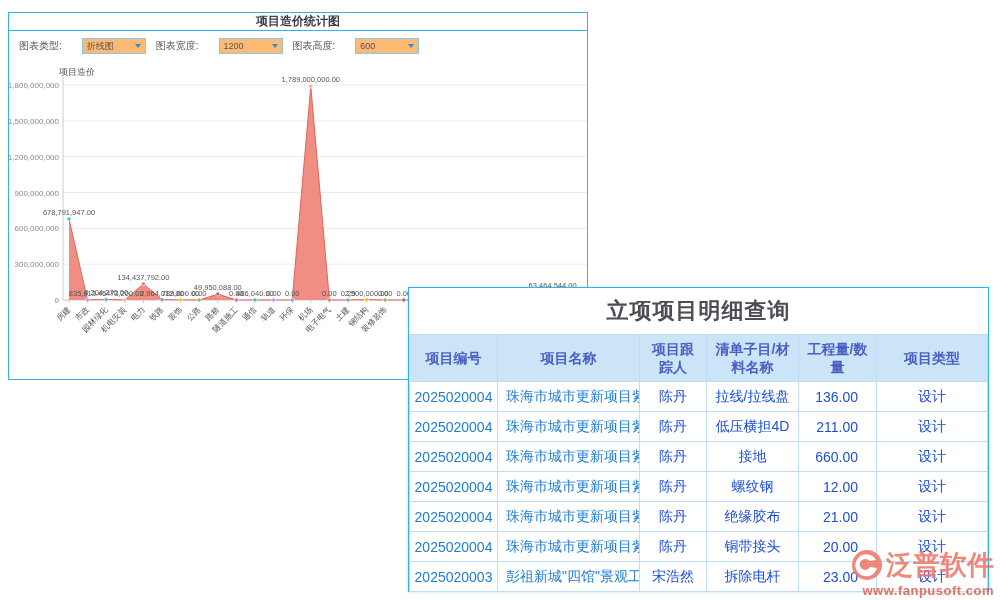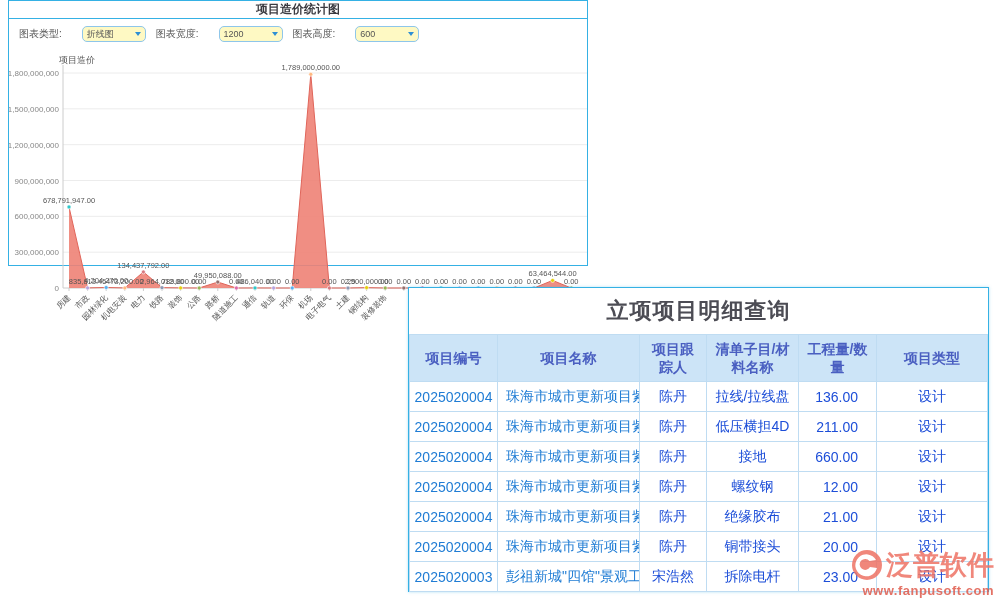--- a/index.html
+++ b/index.html
@@ -2,30 +2,30 @@
 <html><head>
 <meta charset="utf-8">
 <style>
   * { margin:0; padding:0; box-sizing:border-box; }
   html,body { width:1000px; height:600px; background:#ffffff; overflow:hidden;
               font-family:"Liberation Sans","DejaVu Sans",sans-serif; }
 
   .window { position:absolute; background:#fff; border:1px solid #35b1e4; }
 
   
-  #chart-window { left:8px; top:0; width:580px; height:266px; z-index:1; }
+  #chart-window { left:8px; top:12px; width:580px; height:368px; z-index:1; }
   .cw-titlebar { height:18px; border-bottom:1px solid #35b1e4; display:flex;
                  align-items:center; justify-content:center; }
   .cw-title { font-size:12px; font-weight:bold; color:#3a3a40; }
   .cw-toolbar { height:30px; display:flex; align-items:center; gap:10px;
                 padding:0 10px; }
   .tb-group { display:flex; align-items:center; gap:20px; }
   .tb-label { font-size:10px; color:#555; }
-  .select-box { width:64px; height:16px; border:1px solid #8ec6ea; border-radius:5px;
-                background:#fef9c3; display:flex; align-items:center;
+  .select-box { width:64px; height:16px; border:1px solid #8ec6ea; border-radius:0;
+                background:#fdba74; display:flex; align-items:center;
                 justify-content:space-between; padding:0 4px; cursor:pointer; }
   .select-value { font-size:9px; color:#555; }
   .select-caret { width:0; height:0; border-left:3.5px solid transparent;
                   border-right:3.5px solid transparent; border-top:4.5px solid #2d8fd4; }
   #chart-svg { display:block; margin-top:4px; }
 
   
   #table-window { left:408px; top:287px; width:581px; height:305px; z-index:5;
                   box-shadow:0 0 3px rgba(53,177,228,.35); }
   .tw-titlebar { height:46px; display:flex; align-items:center; justify-content:center; }

